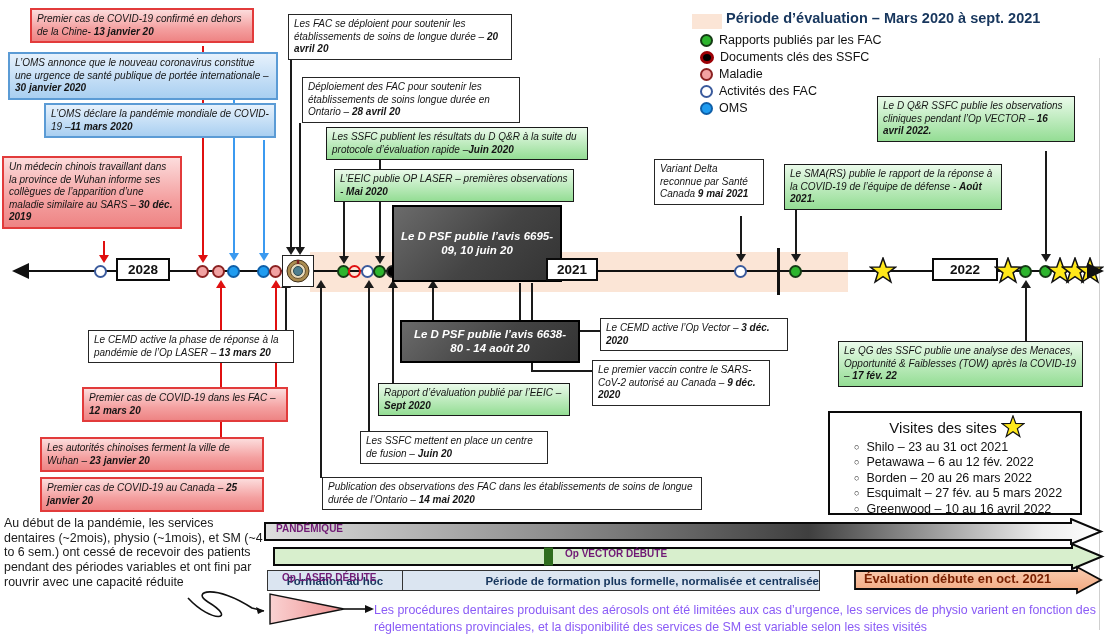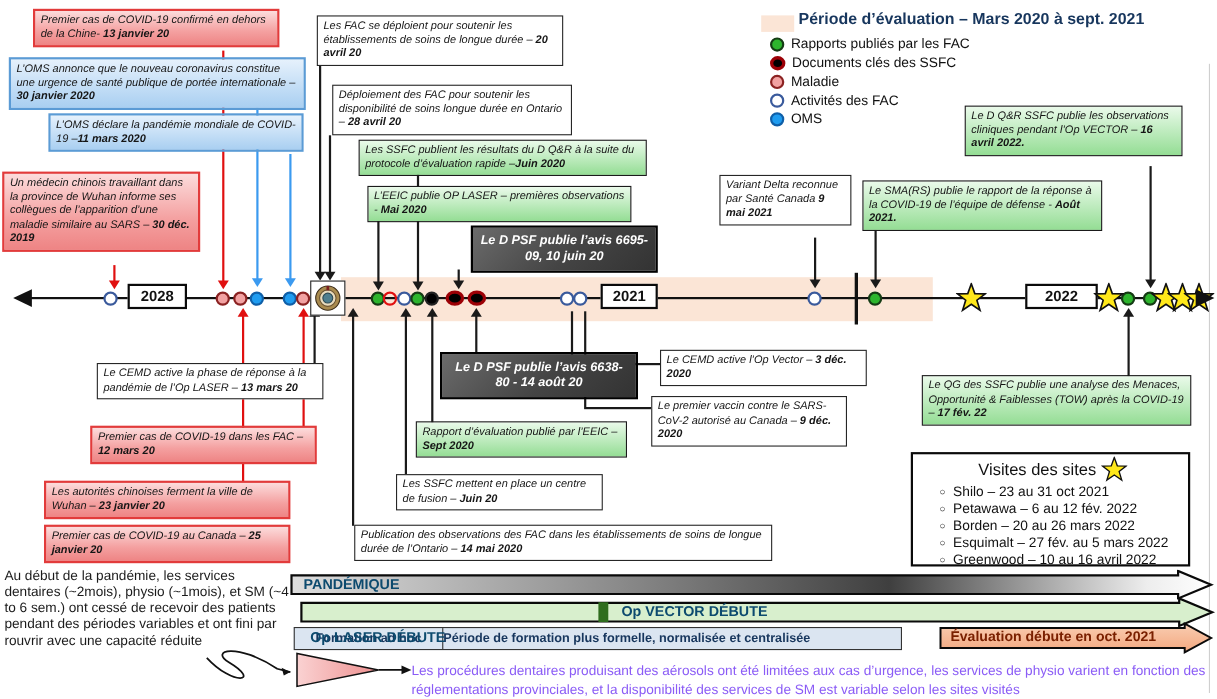--- a/index.html
+++ b/index.html
@@ -48,25 +48,25 @@
          border:1.5px solid #222;z-index:6;display:flex;align-items:center;justify-content:center;}
   
   .sites{position:absolute;left:828px;top:411px;width:254px;height:104px;background:#fff;
          border:2.5px solid #0a0a0a;z-index:5;font-size:12.5px;box-sizing:border-box;padding:2px 4px 2px 8px;}
   .sites .stitle{font-size:15px;text-align:center;display:flex;align-items:center;justify-content:center;gap:4px;}
   .sites ul{margin:1px 0 0 0;padding-left:16px;list-style:none;}
   .sites li{line-height:1.23;}
   .sites li::before{content:"○";font-size:9px;margin-right:7px;position:relative;top:-1px;}
   
   .barsvg{position:absolute;z-index:4;}
-  .barlabel{position:absolute;z-index:5;font-weight:bold;font-size:13px;color:#0c4a6e;white-space:nowrap;}
+  .barlabel{position:absolute;z-index:5;font-weight:bold;font-size:10px;color:#701a75;white-space:nowrap;}
   .formbar{position:absolute;left:267px;top:570px;width:553px;height:21px;background:#dbe5f1;
            border:1.6px solid #333;box-sizing:border-box;display:flex;z-index:4;}
   .formbar .cell1{width:134px;border-right:1.6px solid #333;display:flex;align-items:center;justify-content:center;}
-  .formbar .cell2{flex:1;display:flex;align-items:center;justify-content:flex-start;}
+  .formbar .cell2{flex:1;display:flex;align-items:center;justify-content:flex-end;}
   .formbar span{font-weight:bold;font-size:11.5px;color:#17365d;white-space:nowrap;}
   .paragraph{position:absolute;left:4px;top:516px;width:260px;font-size:12.4px;line-height:1.18;color:#1a1a1a;z-index:5;}
   .bottomnote{position:absolute;left:374px;top:602px;width:728px;font-size:12.4px;line-height:1.4;color:#8b5cf6;z-index:5;}
   .edgeline{position:absolute;left:1099px;top:58px;width:1px;height:572px;background:#cfcfcf;z-index:0;}
 </style>
 </head>
 <body>
 
 <div id="slide">
 
@@ -210,25 +210,25 @@
       <div class="star" style="left: 1076px; top: 257px;"><svg width="28" height="28" viewBox="0 0 28 28">
           <polygon points="14,1 17.2,9.9 26.6,10.1 19.1,15.9 21.9,25 14,19.6 6.1,25 8.9,15.9 1.4,10.1 10.8,9.9" fill="#ffe81a" stroke="#111" stroke-width="1.5"></polygon>
         </svg></div>
     </div>
 
   <div class="ebox red" style="left:30px;top:8px;width:224px"><span>Premier cas de COVID-19 confirmé en dehors de la Chine- </span><b>13 janvier 20</b></div>
   <div class="ebox blue" style="left:8px;top:52px;width:270px"><span>L’OMS annonce que le nouveau coronavirus constitue une urgence de santé publique de portée internationale – </span><b>30 janvier 2020</b></div>
   <div class="ebox blue" style="left:44px;top:103px;width:232px"><span>L’OMS déclare la pandémie mondiale de COVID-19 –</span><b>11 mars  2020</b></div>
   <div class="ebox red" style="left:2px;top:156px;width:180px"><span>Un médecin chinois travaillant dans la province de Wuhan informe ses collègues de l’apparition d’une maladie similaire au SARS – </span><b>30 déc. 2019</b></div>
   <div class="ebox white" style="left:288px;top:14px;width:224px"><span>Les FAC se déploient pour soutenir les établissements de soins de longue durée – </span><b>20 avril 20</b></div>
-  <div class="ebox white" style="left:302px;top:77px;width:218px"><span>Déploiement des FAC pour soutenir les disponibilité de soins longue durée en Ontario – </span><b>28 avril 20</b></div>
+  <div class="ebox white" style="left:302px;top:77px;width:218px"><span>Déploiement des FAC pour soutenir les établissements de soins longue durée en Ontario – </span><b>28 avril 20</b></div>
   <div class="ebox green" style="left:326px;top:127px;width:262px"><span>Les SSFC publient les résultats du D Q&amp;R à la suite du protocole d’évaluation rapide –</span><b>Juin 2020</b></div>
   <div class="ebox green" style="left:334px;top:169px;width:240px"><span>L’EEIC publie OP LASER – premières observations - </span><b>Mai 2020</b></div>
-  <div class="ebox dark" style="left:428px;top:205px;width:170px;padding:5px 6px"><span>Le D PSF publie l’avis </span><b>6695-09, 10 juin 20</b></div>
-  <div class="ebox white" style="left:654px;top:159px;width:120px"><span>Variant Delta reconnue par Santé Canada </span><b>9 mai 2021</b></div>
+  <div class="ebox dark" style="left:392px;top:205px;width:170px;padding:22px 6px"><span>Le D PSF publie l’avis </span><b>6695-09, 10 juin 20</b></div>
+  <div class="ebox white" style="left:654px;top:159px;width:110px"><span>Variant Delta reconnue par Santé Canada </span><b>9 mai 2021</b></div>
   <div class="ebox green" style="left:784px;top:164px;width:218px"><span>Le SMA(RS) publie le rapport de la réponse à la COVID-19 de l’équipe de défense -  </span><b>Août 2021.</b></div>
   <div class="ebox green" style="left:877px;top:96px;width:198px"><span>Le D Q&amp;R SSFC publie les observations cliniques pendant l’Op VECTOR – </span><b>16 avril 2022.</b></div>
 
   <div class="ebox white" style="left:88px;top:330px;width:206px"><span>Le CEMD active la phase de réponse à la pandémie de l’Op LASER –  </span><b>13 mars 20</b></div>
   <div class="ebox red" style="left:82px;top:387px;width:206px"><span>Premier cas de COVID-19 dans les FAC – </span><b>12 mars 20</b></div>
   <div class="ebox red" style="left:40px;top:437px;width:224px"><span>Les autorités chinoises ferment la ville de Wuhan – </span><b>23 janvier 20</b></div>
   <div class="ebox red" style="left:40px;top:477px;width:224px"><span>Premier cas de COVID-19 au Canada – </span><b>25 janvier 20</b></div>
   <div class="ebox dark" style="left:400px;top:320px;width:180px;padding:5px 6px"><span>Le D PSF publie l’avis </span><b>6638-80 - 14 août 20</b></div>
   <div class="ebox green" style="left:378px;top:383px;width:192px"><span>Rapport d’évaluation publié par l’EEIC – </span><b>Sept 2020</b></div>
   <div class="ebox white" style="left:360px;top:431px;width:188px"><span>Les SSFC mettent en place un centre de fusion – </span><b>Juin 20</b></div>

